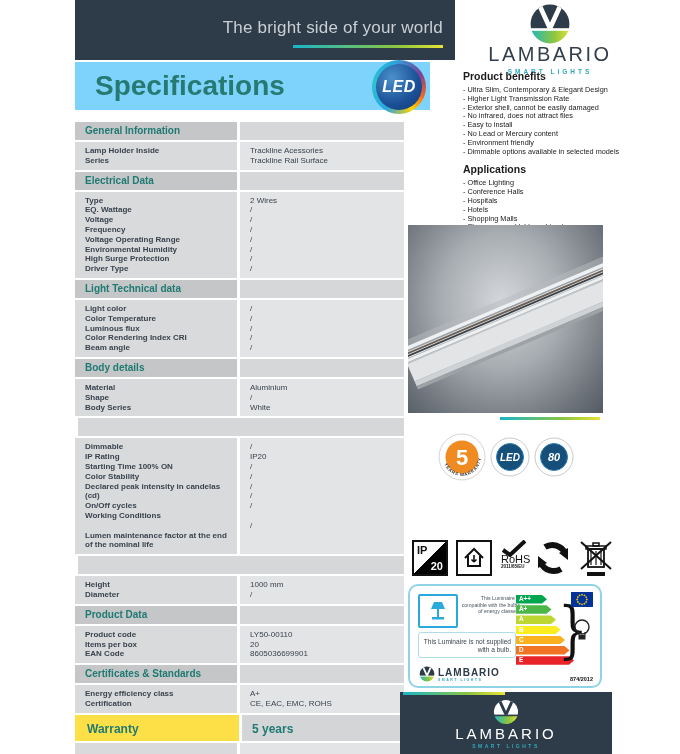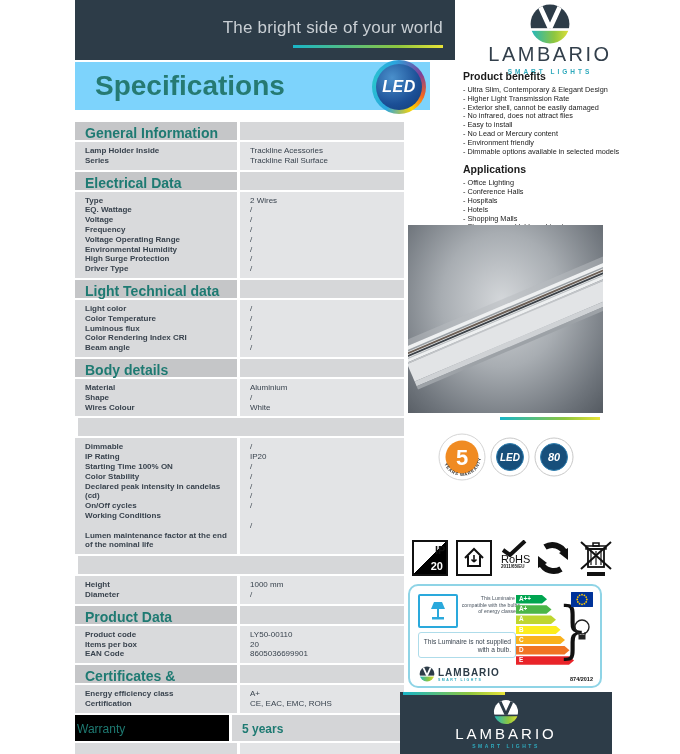--- a/index.html
+++ b/index.html
@@ -34,32 +34,32 @@
   .rc-heading{font-size:10.5px;font-weight:700;margin:0 0 4px 0;}
   .rc-heading.apps{margin-top:7px;}
   .rc-list{list-style:none;margin:0;padding:0;font-size:7.3px;line-height:8.8px;}
   .rc-list li::before{content:"- ";}
   .rc-tail{font-size:7.3px;line-height:8.8px;padding-left:4px;}
 
   
   .spec-table{position:absolute;left:75px;top:122px;width:329px;}
   .sec-header{display:flex;height:18px;margin-bottom:2px;}
   .sec-header .shl{width:152px;padding:3px 0 0 10px;background:#c5c6c8;color:#1e7a72;
-        font-weight:700;font-size:14px;}
+        font-weight:700;font-size:10px;}
   .sec-header .shr{flex:1;margin-left:3px;background:#d6d7d9;}
   .sec-rows{display:flex;margin-bottom:2px;align-items:stretch;}
   .sec-rows .col{padding:4px 4px 4px 10px;}
   .sec-rows .col.l{width:148px;background:#d9dadc;}
   .sec-rows .col.r{flex:1;margin-left:3px;background:#e3e4e6;}
   .cell{font-size:8px;line-height:9.8px;}
   .col.l .cell{font-weight:700;color:#39434e;}
   .col.r .cell{font-weight:400;color:#39434e;}
   .warranty-row{display:flex;height:26px;margin-bottom:2px;}
-  .warranty-row .wl{width:152px;background:#000000;color:#1e7a72;font-weight:400;font-size:12px;
-        padding:7px 0 0 2px;}
+  .warranty-row .wl{width:152px;background:#fde047;color:#1e7a72;font-weight:700;font-size:12px;
+        padding:7px 0 0 12px;}
   .warranty-row .wr{flex:1;margin-left:3px;background:#d4d5d7;color:#1e7a72;font-weight:700;
         font-size:12px;padding:7px 0 0 10px;}
   .trailing-row{display:flex;height:28px;}
   .trailing-row .tl{width:162px;background:#d9dadc;}
   .trailing-row .tr{flex:1;margin-left:3px;background:#e3e4e6;}
 
   
   .product-image{position:absolute;left:408px;top:225px;width:195px;height:188px;
         background:radial-gradient(ellipse at 48% 40%,#d4d7da 0%,#a8adb2 42%,#6f757c 80%,#545a61 100%);overflow:hidden;}
   .image-divider{position:absolute;left:500px;top:417px;width:100px;height:2.5px;
@@ -68,21 +68,21 @@
   
   .badges-row{position:absolute;left:438px;top:433px;display:flex;align-items:center;}
   .badge{margin-right:4px;}
   .cert-row-1{position:absolute;left:412px;top:487px;display:flex;align-items:center;}
   .ce-mark{font-size:33px;font-weight:600;letter-spacing:5px;color:#1a1a1a;margin-right:8px;}
   .eac-mark{font-size:24px;font-weight:700;color:#1a1a1a;transform:scaleY(1.25);margin-right:12px;letter-spacing:1px;}
   .lamp-box{width:32px;height:32px;border:2.5px solid #111;display:flex;align-items:center;justify-content:center;margin-left:10px;}
   .cert-row-2{position:absolute;left:412px;top:540px;display:flex;align-items:flex-start;}
   .ip-box{width:32px;height:32px;border:2px solid #111;
         background:linear-gradient(to bottom right,#fff 49.6%,#000 50%);position:relative;margin-right:8px;}
-  .ip-box .ip-top{position:absolute;left:21px;top:2px;font-size:11px;font-weight:700;color:#111;}
+  .ip-box .ip-top{position:absolute;left:3px;top:2px;font-size:11px;font-weight:700;color:#111;}
   .ip-box .ip-bottom{position:absolute;right:3px;bottom:2px;font-size:11px;font-weight:700;color:#fff;}
   .house-box{width:32px;height:32px;border:2.5px solid #111;display:flex;align-items:center;justify-content:center;margin-right:9px;}
   .rohs{display:flex;flex-direction:column;align-items:flex-start;line-height:1;margin-right:0;width:34px;}
   .rohs-text{font-size:11px;color:#111;font-weight:400;margin-top:-3px;}
   .rohs-sub{font-size:4.5px;color:#111;font-weight:700;}
   .greendot{margin-right:8px;}
   
   .energy-label{position:absolute;left:408px;top:584px;width:194px;height:104px;background:#fff;
         border:2px solid #8fd4e6;border-radius:10px;box-sizing:border-box;}
   .el-lamp{position:absolute;left:8px;top:8px;width:36px;height:30px;border:2px solid #2aa9dc;border-radius:2px;
@@ -242,21 +242,21 @@
              </div>
            </div>
       <div class="sec-header">
              <div class="shl">Body details</div>
              <div class="shr"></div>
            </div>
            <div class="sec-rows">
              <div class="col l">
           <div class="cell">Material</div>
           <div class="cell">Shape</div>
-          <div class="cell">Wires Colour</div>
+          <div class="cell">Body Series</div>
              </div>
              <div class="col r">
           <div class="cell">Aluminium</div>
           <div class="cell">/</div>
           <div class="cell">White</div>
              </div>
            </div>
       <div class="sec-header">
              <div class="shr"></div>
            </div>

